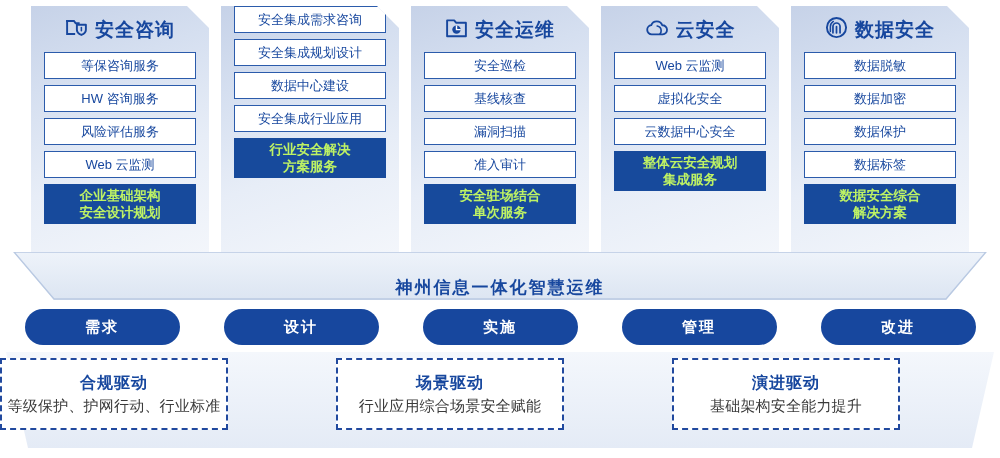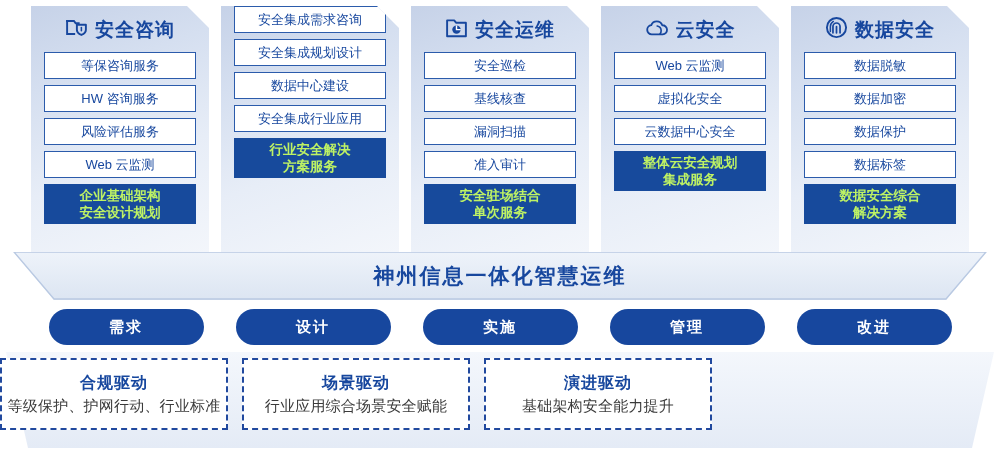--- a/index.html
+++ b/index.html
@@ -68,46 +68,46 @@
     background:linear-gradient(180deg,#eef3fa 0%,#dce5f2 100%);
     -webkit-clip-path:polygon(14px 0, 986px 0, 946px 100%, 54px 100%);
     clip-path:polygon(14px 0, 986px 0, 946px 100%, 54px 100%);
     display:flex;align-items:center;justify-content:center;
   }
   #banner-border{
     position:absolute;left:0;top:252px;width:1000px;height:48px;
     pointer-events:none;
   }
   #banner-text{
-    font-size:21px;font-weight:bold;color:#17479e;letter-spacing:2px;
-    position:relative;top:0;
+    font-size:17px;font-weight:bold;color:#17479e;letter-spacing:2px;
+    position:relative;top:11px;
   }
 
   
   #pills{
     position:absolute;left:0;top:309px;width:1000px;height:36px;
-    display:flex;justify-content:center;gap:32px;
+    display:flex;justify-content:center;gap:44px;
   }
   .pill{
     width:155px;height:36px;border-radius:18px;
     background:#17479e;
     color:#ffffff;font-size:15px;font-weight:bold;letter-spacing:2px;
     display:flex;align-items:center;justify-content:center;
   }
 
   
   #base{
     position:absolute;left:0;top:352px;width:1000px;height:96px;
     background:linear-gradient(180deg,#f4f7fc 0%,#e4ebf6 100%);
     -webkit-clip-path:polygon(6px 0, 994px 0, 972px 100%, 28px 100%);
     clip-path:polygon(6px 0, 994px 0, 972px 100%, 28px 100%);
   }
   #drivers{
     position:absolute;left:0;top:358px;width:900px;height:82px;
-    display:flex;justify-content:flex-start;gap:14px;
+    display:flex;justify-content:space-between;gap:8px;
   }
   .driver{
     width:228px;height:72px;
     border:2px dashed #21499e;
     background:#ffffff;
     box-sizing:border-box;
     display:flex;flex-direction:column;align-items:center;justify-content:center;
     gap:3px;
   }
   .driver-title{

